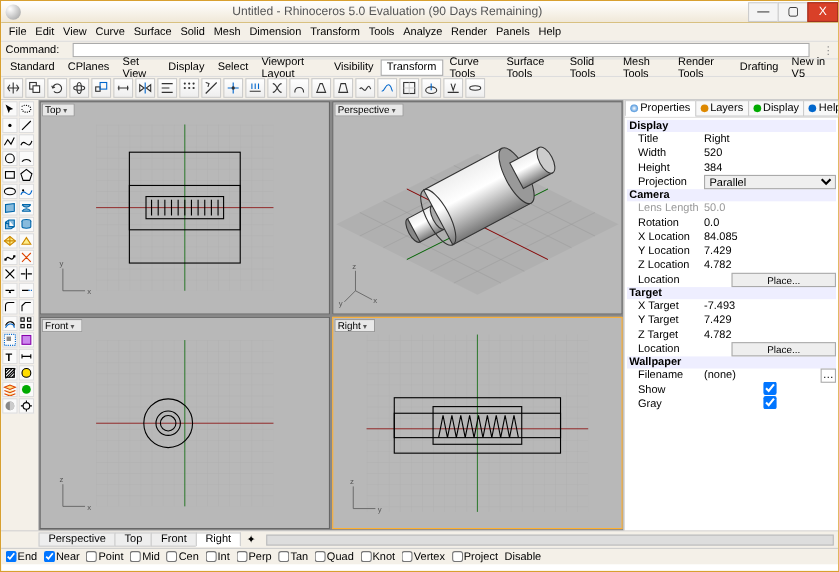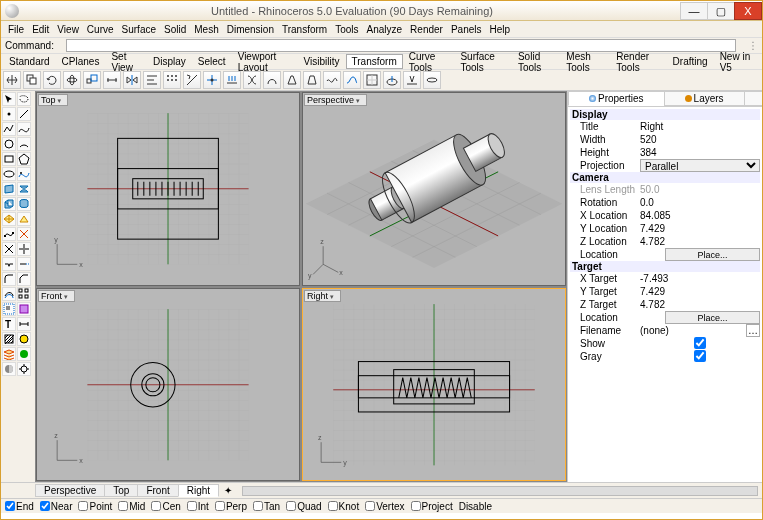--- a/index.html
+++ b/index.html
@@ -25,21 +25,21 @@
   .leftbar { width: 34px; background: #f4f0e8; display: flex; flex-wrap: wrap; align-content: flex-start; padding: 1px; gap: 1px; }
   .lbtn { width: 14px; height: 14px; border: 1px solid #ddd; background: #fafafa; display: flex; align-items: center; justify-content: center; }
   .lbtn svg { width: 12px; height: 12px; }
   .viewports { flex: 1; display: grid; grid-template-columns: 1fr 1fr; grid-template-rows: 1fr 1fr; gap: 2px; background: #888; padding: 1px; }
   .vp { position: relative; background: #b8b8b8; border: 1px solid #666; overflow: hidden; }
   .vp.active { border: 1px solid #ffb030; }
   .vp-label { position: absolute; top: 1px; left: 1px; background: #e8e8e8; border: 1px solid #999; font-size: 9px; padding: 0 6px 0 2px; z-index: 5; }
   .vp-label::after { content: "▾"; font-size: 7px; margin-left: 2px; color: #555; }
   .rpanel { width: 195px; background: #f4f0e8; border-left: 1px solid #ccc; display: flex; flex-direction: column; }
   .rpanel .tabs { display: flex; height: 16px; background: #eee; border-bottom: 1px solid #ccc; font-size: 10px; }
-  .rpanel .tabs div { padding: 1px 20px; display: flex; align-items: center; gap: 2px; border: 1px solid #ccc; background: #f8f8f8; margin-right: -1px; }
+  .rpanel .tabs div { padding: 1px 4px; display: flex; align-items: center; gap: 2px; border: 1px solid #ccc; background: #f8f8f8; margin-right: -1px; }
   .rpanel .tabs div.active { background: #fff; border-bottom-color: #fff; }
   .rpanel .body { flex: 1; background: #fff; padding: 2px; font-size: 10px; overflow: hidden; }
   .proprow { display: flex; height: 13px; align-items: center; }
   .proprow .k { width: 70px; padding-left: 10px; }
   .proprow .v { flex: 1; }
   .proprow .v input { width: 100%; border: none; font-size: 10px; height: 12px; }
   .propsection { background: #eef; font-weight: bold; padding: 0 2px; }
   .selectbox { border: 1px solid #aaa; height: 13px; width: 100%; font-size: 10px; }
   .locbtn { border: 1px solid #aaa; background: #eee; font-size: 9px; width: 95px; height: 13px; text-align: center; }
   .vtab-row { height: 16px; background: #f4f0e8; display: flex; align-items: center; border-top: 1px solid #ccc; padding-left: 34px; font-size: 10px; }
@@ -641,20 +641,21 @@
           <div class="v">7.429</div>
         </div>
       <div class="proprow">
           <div class="k">Z Target</div>
           <div class="v">4.782</div>
         </div>
       <div class="proprow">
           <div class="k">Location</div>
           <div class="v" style="text-align:right"><button class="locbtn">Place...</button></div>
         </div>
+      <div class="propsection">Wallpaper</div>
       <div class="proprow">
           <div class="k">Filename</div>
           <div class="v">(none)</div>
           <div style="width:14px;border:1px solid #aaa;text-align:center">…</div>
         </div>
       <div class="proprow">
           <div class="k">Show</div>
           <div class="v"><input type="checkbox" checked="" style=""></div>
         </div>
       <div class="proprow">

